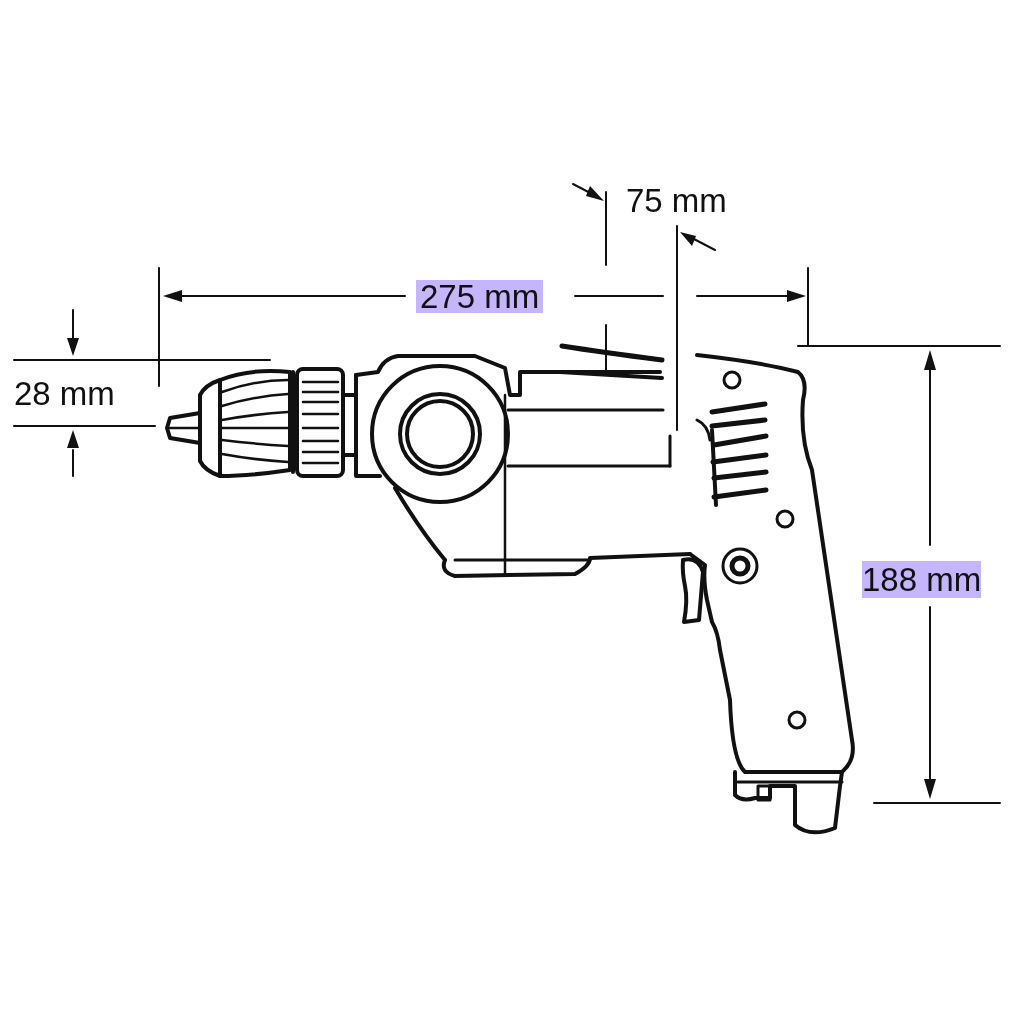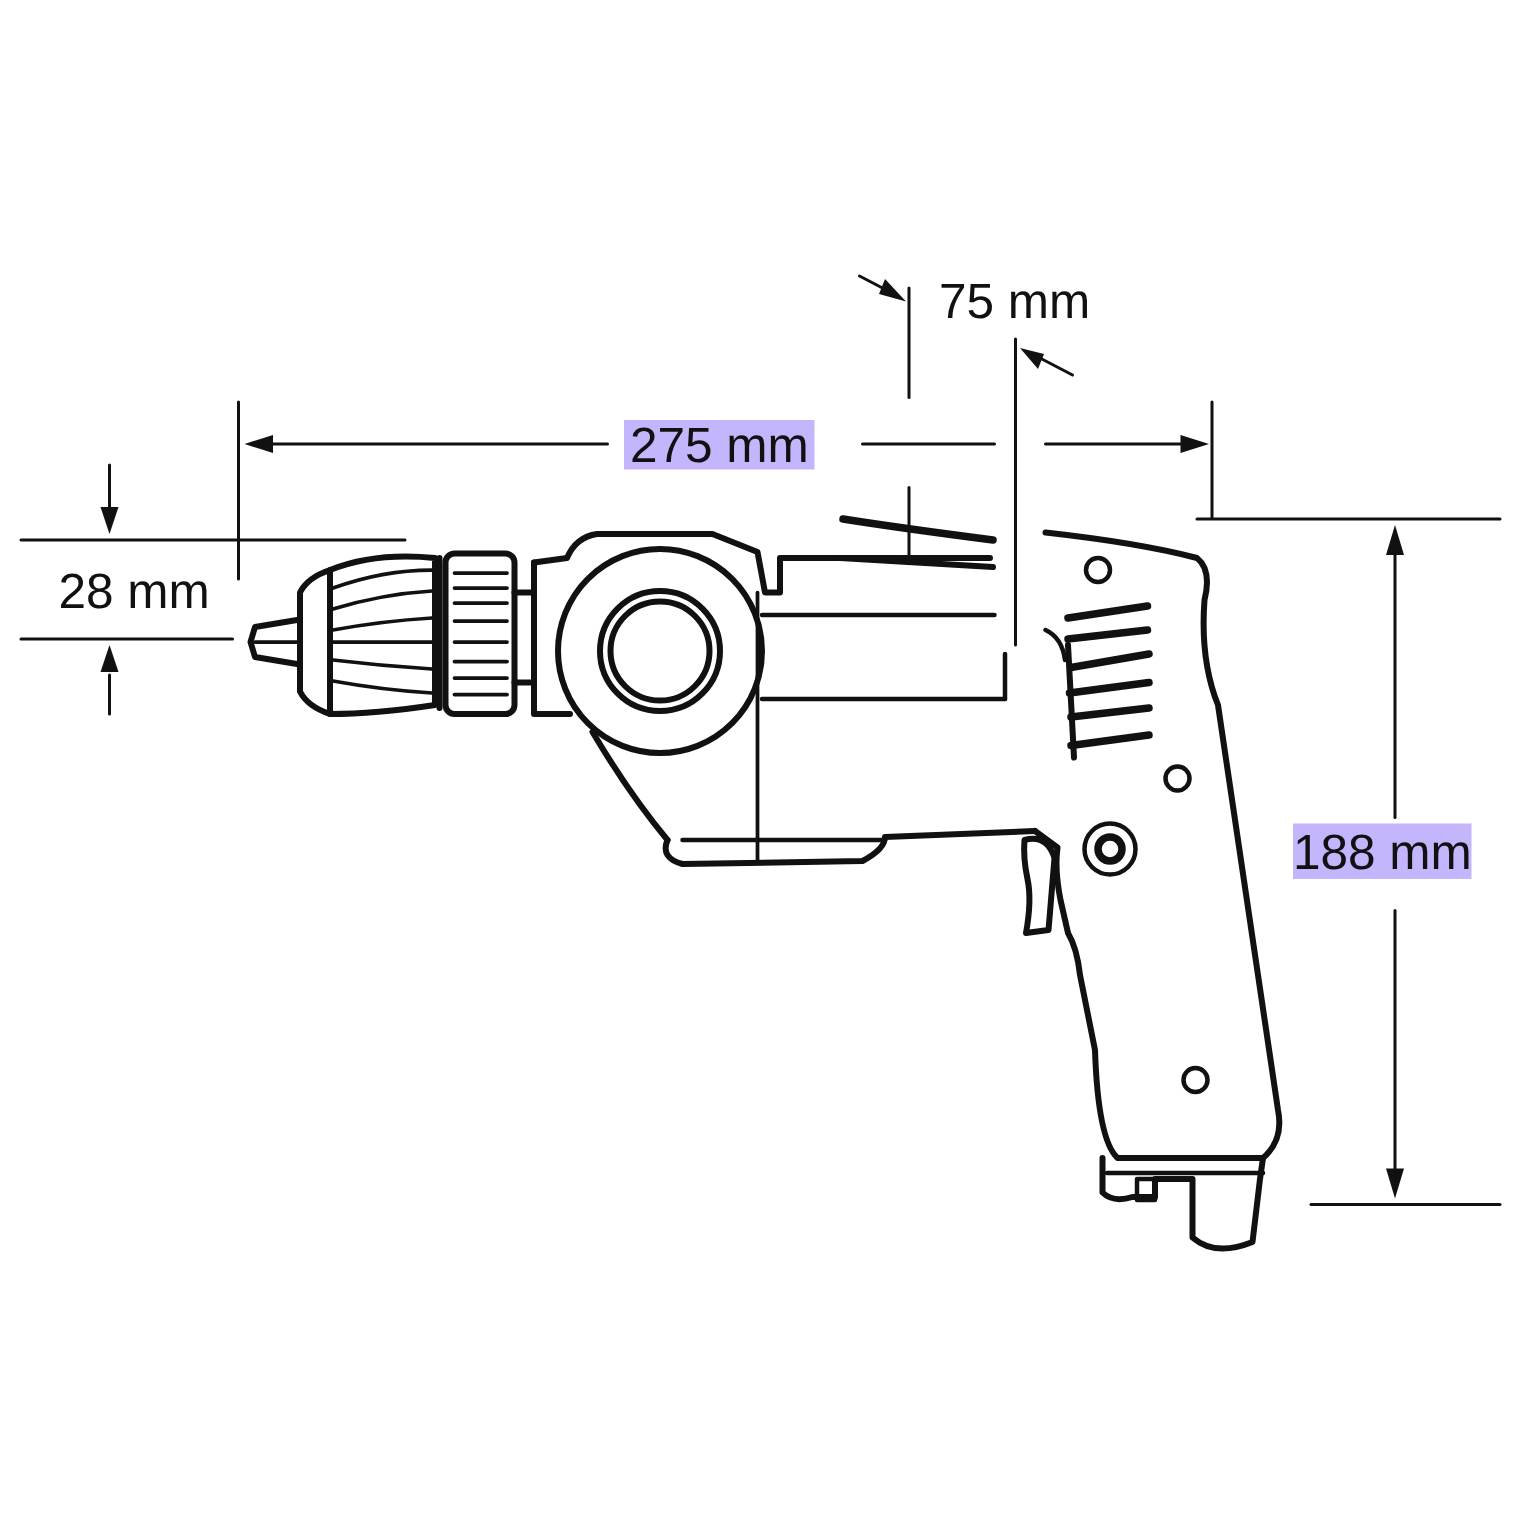--- a/index.html
+++ b/index.html
@@ -9,22 +9,22 @@
       position: absolute;
       font-family: "Liberation Sans", sans-serif;
       font-size: 33px;
       color: #111111;
       background: #c4b5fd;
       line-height: 1;
       white-space: nowrap;
     }
     #lbl-75 { left: 626px; top: 184px; background: transparent; }
     #lbl-275 { left: 416px; top: 280px; padding: 0 4px; }
-    #lbl-28 { left: 14px; top: 377px; background: transparent; margin-left: 25px; }
-    #lbl-188 { left: 862px; top: 549px; padding: 2px 0; }
+    #lbl-28 { left: 14px; top: 377px; background: transparent; }
+    #lbl-188 { left: 862px; top: 561px; padding: 2px 0; }
   </style>
 </head>
 <body>
 
 <div id="stage">
   <svg class="drawing" viewBox="0 0 1024 1024" xmlns="http://www.w3.org/2000/svg">
     <g fill="none" stroke="#111" stroke-linecap="round" stroke-linejoin="round">
 
       <g stroke-width="2">
         <line x1="159" y1="268" x2="159" y2="386"></line>

